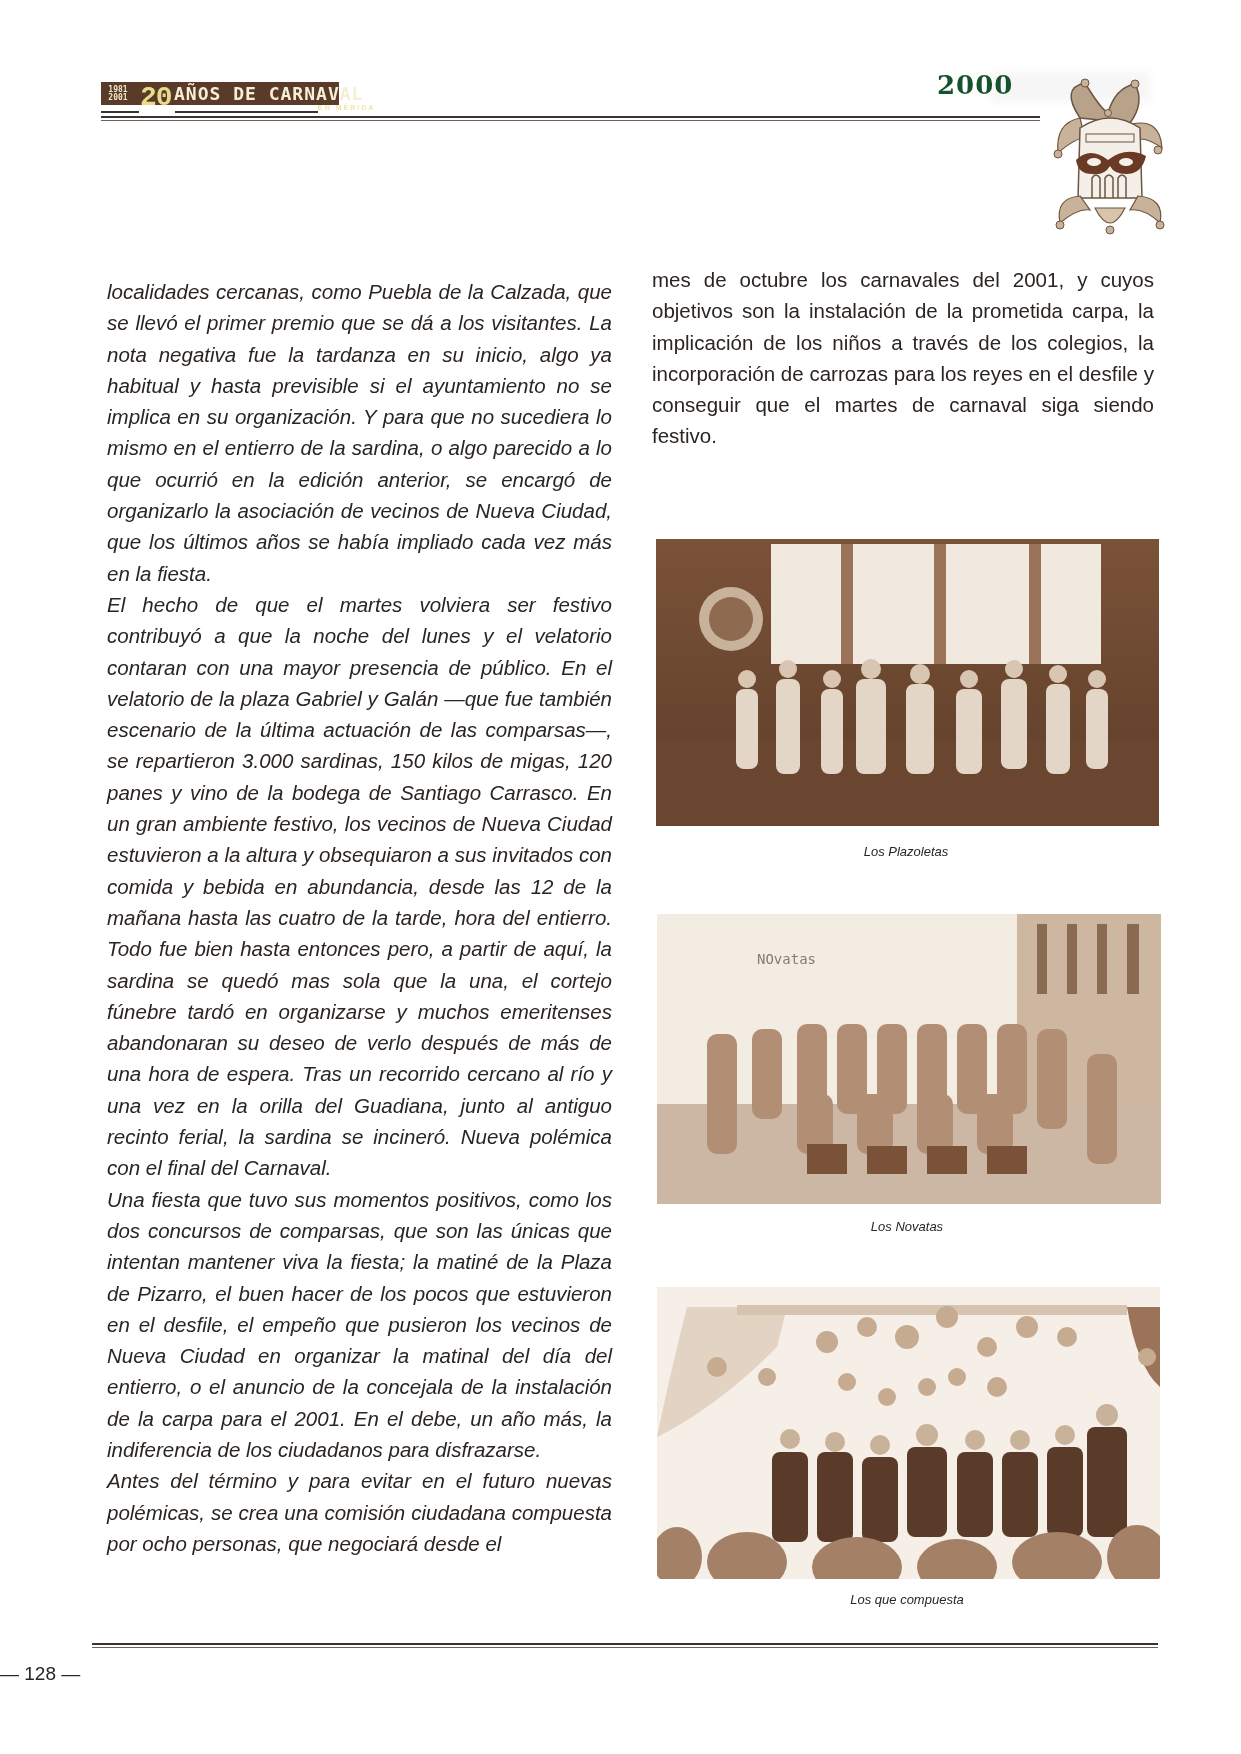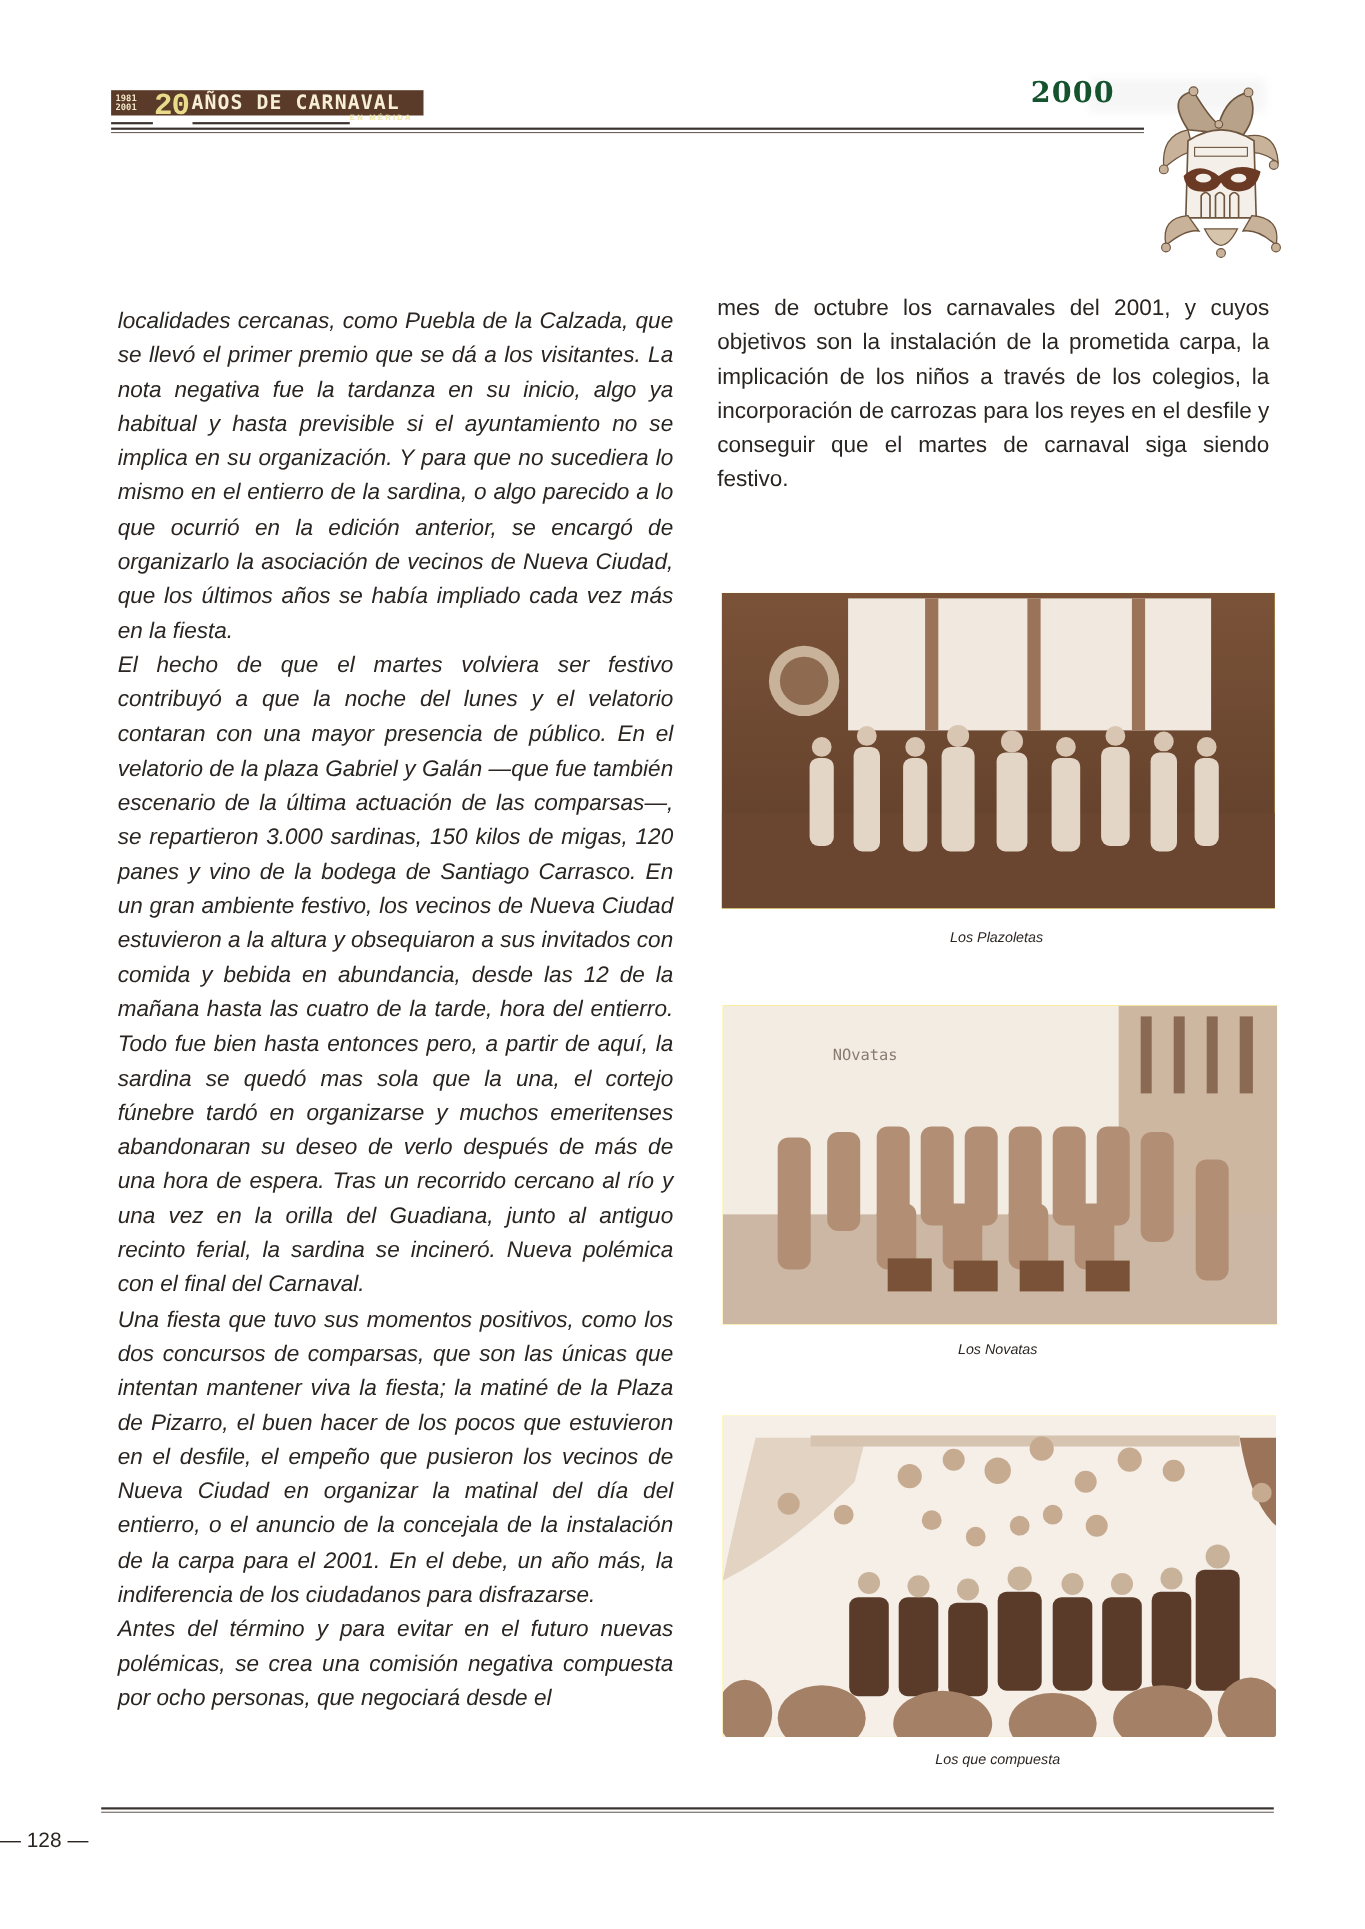--- a/index.html
+++ b/index.html
@@ -1,21 +1,21 @@
 <!DOCTYPE html>
 <html><head>
   <meta charset="utf-8">
   <style>
     html, body { margin: 0; padding: 0; background: #ffffff; }
     body { width: 1241px; height: 1754px; position: relative; overflow: hidden;
            font-family: "Liberation Sans", "DejaVu Sans", sans-serif; color: #2a2522; }
 
     
-    .hdr-banner { position: absolute; left: 101px; top: 82px; height: 23px; width: 284px;
-                  background: #5a3a28; display: flex; align-items: center; }
+    .hdr-banner { position: absolute; left: 101px; top: 82px; height: 23px; width: 238px;
+                  background: #5a3a28; display: flex; align-items: center; text-align: center; }
     .hdr-years { color: #f3e9c8; font-family: "DejaVu Sans Mono", monospace; font-weight: bold;
                  font-size: 8px; line-height: 8px; margin-left: 4px; width: 26px; letter-spacing: 0; }
     .hdr-twenty { position: absolute; left: 140px; top: 84px; font-family: Liberation Mono, monospace;
                   font-weight: bold; font-size: 28px; color: #e8dc8a; letter-spacing: -1px; line-height: 28px; }
     .hdr-title { position: absolute; left: 174px; top: 82px; height: 23px; line-height: 23px;
                  font-family: "DejaVu Sans Mono", monospace; font-weight: bold; font-size: 18px;
                  color: #f6efd6; letter-spacing: 1px; }
     .hdr-sub { position: absolute; left: 318px; top: 104px; font-size: 7px; color: #efe6a6;
                letter-spacing: 2px; font-weight: bold; }
     .hdr-short-line { position: absolute; top: 111px; height: 2px; background: #3a3330; }
@@ -29,21 +29,21 @@
     .logo { position: absolute; left: 1050px; top: 78px; width: 120px; height: 160px; }
 
     
     .col { position: absolute; font-size: 20.5px; line-height: 31.3px; color: #2b2522;
            text-align: justify; }
     .col p { margin: 0; text-indent: 0; }
     .col-left { left: 107px; top: 276px; width: 505px; font-style: italic; }
     .col-right { left: 652px; top: 264px; width: 502px; }
 
     
-    .photo { position: absolute; overflow: hidden; background: #fde047; }
+    .photo { position: absolute; overflow: hidden; background: #14b8a6; }
     .photo svg { width: 100%; height: 100%; display: block; }
     .caption { position: absolute; font-style: italic; font-size: 13px; color: #2b2522;
                text-align: center; width: 500px; }
 
     
     .ftr-double { position: absolute; left: 92px; top: 1643px; width: 1066px; height: 5px;
                   border-top: 2px solid #3a3330; border-bottom: 1px solid #6b625c; box-sizing: border-box; }
     .page-num { position: absolute; left: 0; width: 1241px; top: 1663px; 
                 font-size: 19px; color: #2b2522; }
   </style>
@@ -91,21 +91,21 @@
     <circle cx="110" cy="147" r="4" fill="#c8b39a" stroke="#6d553f"></circle>
     <circle cx="60" cy="152" r="4" fill="#c8b39a" stroke="#6d553f"></circle>
     <circle cx="108" cy="72" r="4" fill="#c8b39a" stroke="#6d553f"></circle>
   </svg>
 </div>
 
 <div class="col col-left">
   <p>localidades cercanas, como Puebla de la Calzada, que se llevó el primer premio que se dá a los visitantes. La nota negativa fue la tardanza en su inicio, algo ya habitual y hasta previsible si el ayuntamiento no se implica en su organización. Y para que no sucediera lo mismo en el entierro de la sardina, o algo parecido a lo que ocurrió en la edición anterior, se encargó de organizarlo la asociación de vecinos de Nueva Ciudad, que los últimos años se había impliado cada vez más en la fiesta.</p>
   <p>El hecho de que el martes volviera ser festivo contribuyó a que la noche del lunes y el velatorio contaran con una mayor presencia de público. En el velatorio de la plaza Gabriel y Galán —que fue también escenario de la última actuación de las comparsas—, se repartieron 3.000 sardinas, 150 kilos de migas, 120 panes y vino de la bodega de Santiago Carrasco. En un gran ambiente festivo, los vecinos de Nueva Ciudad estuvieron a la altura y obsequiaron a sus invitados con comida y bebida en abundancia, desde las 12 de la mañana hasta las cuatro de la tarde, hora del entierro. Todo fue bien hasta entonces pero, a partir de aquí, la sardina se quedó mas sola que la una, el cortejo fúnebre tardó en organizarse y muchos emeritenses abandonaran su deseo de verlo después de más de una hora de espera. Tras un recorrido cercano al río y una vez en la orilla del Guadiana, junto al antiguo recinto ferial, la sardina se incineró. Nueva polémica con el final del Carnaval.</p>
   <p>Una fiesta que tuvo sus momentos positivos, como los dos concursos de comparsas, que son las únicas que intentan mantener viva la fiesta; la matiné de la Plaza de Pizarro, el buen hacer de los pocos que estuvieron en el desfile, el empeño que pusieron los vecinos de Nueva Ciudad en organizar la matinal del día del entierro, o el anuncio de la concejala de la instalación de la carpa para el 2001. En el debe, un año más, la indiferencia de los ciudadanos para disfrazarse.</p>
-  <p>Antes del término y para evitar en el futuro nuevas polémicas, se crea una comisión negativa compuesta por ocho personas, que negociará desde el</p>
+  <p>Antes del término y para evitar en el futuro nuevas polémicas, se crea una comisión ciudadana compuesta por ocho personas, que negociará desde el</p>
 </div>
 
 <div class="col col-right">
   <p>mes de octubre los carnavales del 2001, y cuyos objetivos son la instalación de la prometida carpa, la implicación de los niños a través de los colegios, la incorporación de carrozas para los reyes en el desfile y conseguir que el martes de carnaval siga siendo festivo.</p>
 </div>
 
 <div class="photo" style="left:656px;top:539px;width:503px;height:287px;">
   <svg viewBox="0 0 503 287" preserveAspectRatio="none">
     <defs>
       <linearGradient id="g1" x1="0" y1="0" x2="0" y2="1">

